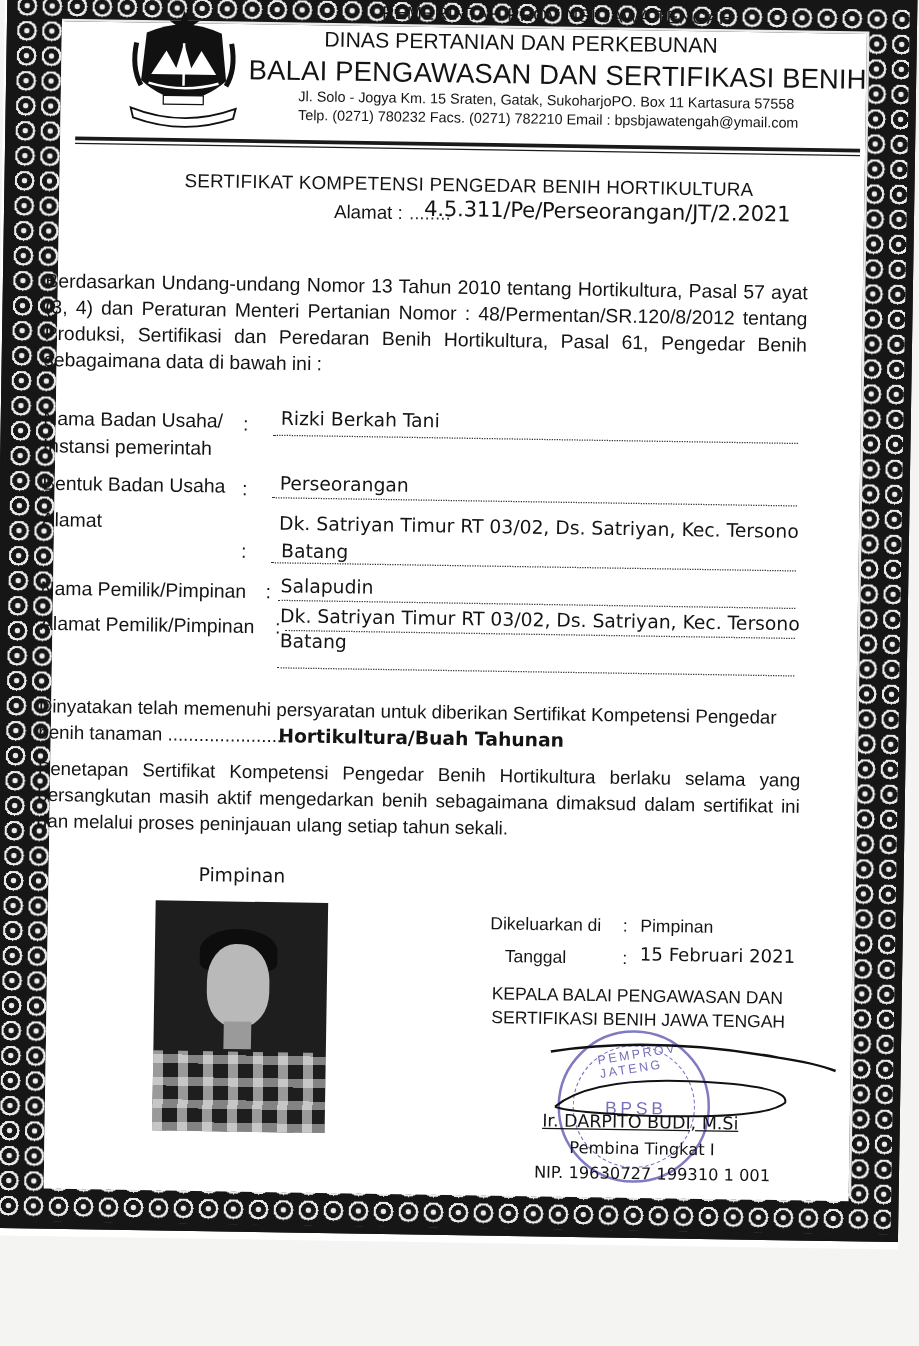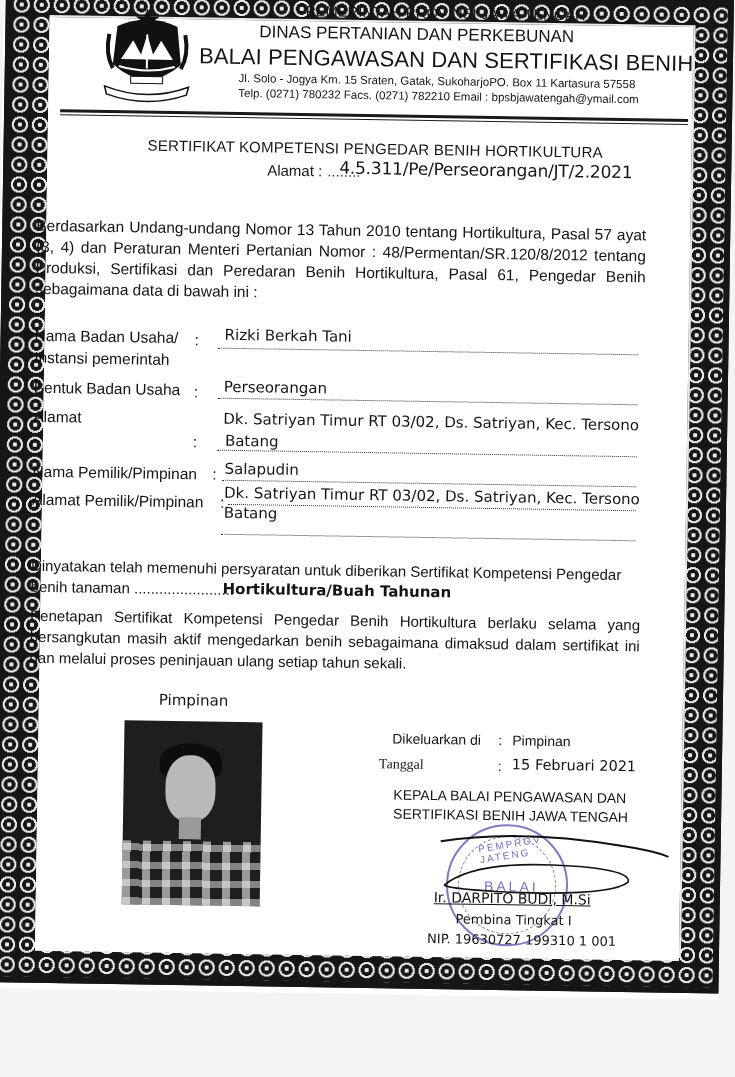--- a/index.html
+++ b/index.html
@@ -164,30 +164,30 @@
     <div class="abs pimpinan">Pimpinan</div>
     <div class="photo">
       <div class="hair"></div>
       <div class="face"></div>
       <div class="neck"></div>
     </div>
 
     <div class="abs issue" style="left:354px;top:708px;">Dikeluarkan di</div>
     <div class="abs issue" style="left:460px;top:708px;">:</div>
     <div class="abs issue" style="left:474px;top:708px;">Pimpinan</div>
-    <div class="abs issue" style="left:341px;top:734px;font-family:Liberation Serif, serif;">Tanggal</div>
+    <div class="abs issue" style="left:366px;top:734px;">Tanggal</div>
     <div class="abs issue" style="left:460px;top:734px;">:</div>
     <div class="abs issue" style="left:474px;top:732px;font-family:'DejaVu Sans',sans-serif;font-size:14.5px;">15 Februari 2021</div>
 
     <div class="abs kepala" style="left:356px;top:764px;">KEPALA BALAI PENGAWASAN DAN</div>
     <div class="abs kepala" style="left:356px;top:783px;">SERTIFIKASI BENIH JAWA TENGAH</div>
 
     <div class="stamp">
       <div class="stamp-arc">PEMPROV JATENG</div>
-      <div class="stamp-text">BALAI</div>
+      <div class="stamp-text">BPSB</div>
     </div>
     <svg class="signature" viewBox="0 0 240 80">
       <path d="M8,18 Q90,4 190,20 Q220,24 236,30" stroke="#111" stroke-width="2" fill="none"></path>
       <path d="M12,62 Q40,38 120,40 Q200,42 196,56 Q180,70 80,68 Q20,66 12,62" stroke="#111" stroke-width="1.6" fill="none"></path>
     </svg>
 
     <div class="abs sig-name" style="left:398px;top:866px;">Ir. DARPITO BUDI, M.Si</div>
     <div class="abs sig-sub" style="left:420px;top:888px;">Pembina Tingkat I</div>
     <div class="abs sig-sub" style="left:392px;top:908px;">NIP. 19630727 199310 1 001</div>
   </div>

